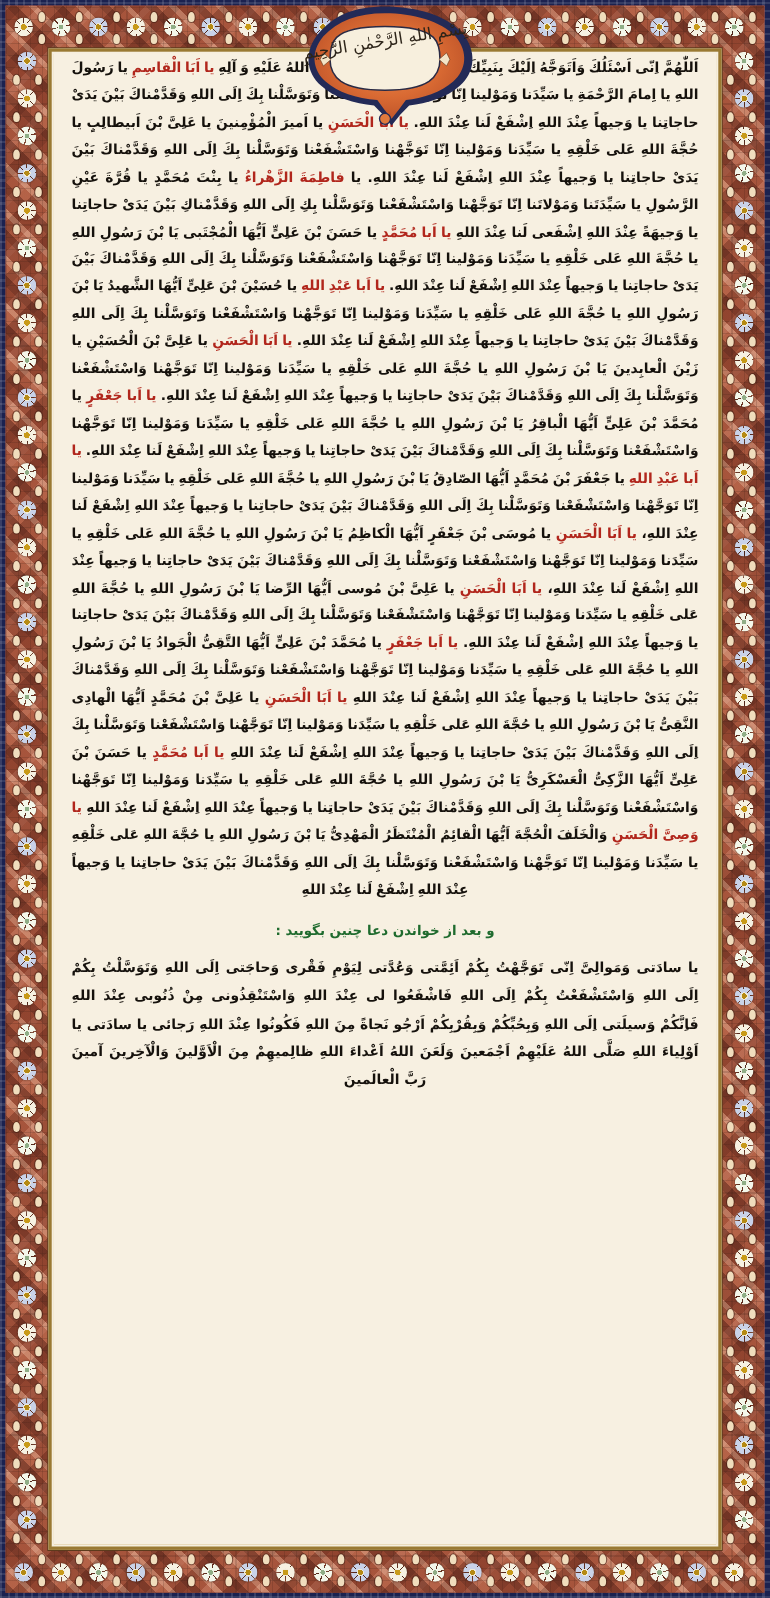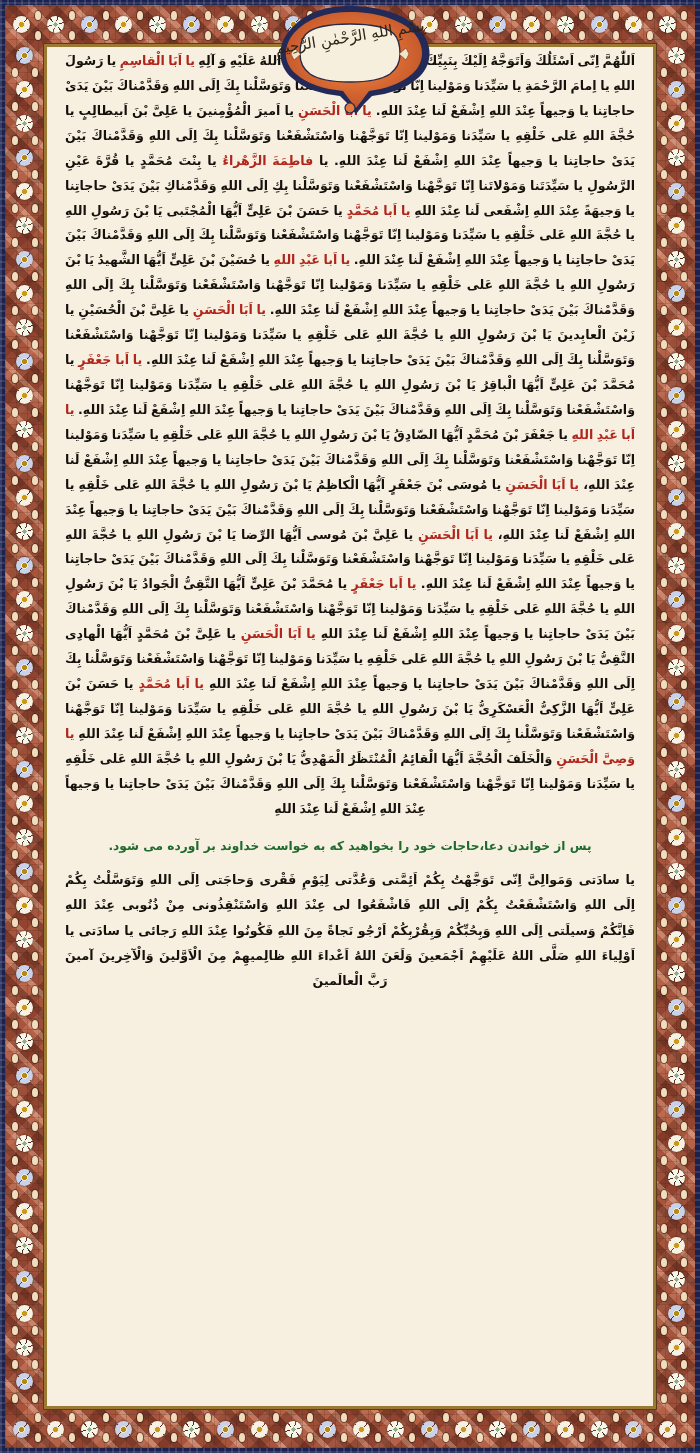--- a/index.html
+++ b/index.html
@@ -614,21 +614,21 @@
     </div>
 
   <div class="gold-frame"></div>
 
   <div class="sheet">
 
 
     <div class="arabic-body" id="arabic-body"><span>اَللّٰهُمَّ اِنّى اَسْئَلُكَ وَاَتَوَجَّهُ اِلَيْكَ بِنَبِيِّكَ نَبِىِّ الرَّحْمَةِ مُحَمَّدٍ صَلَّى اللهُ عَلَيْهِ وَ آلِهِ </span><span class="hl">يا اَبَا الْقاسِمِ</span><span> يا رَسُولَ اللهِ يا اِمامَ الرَّحْمَةِ يا سَيِّدَنا وَمَوْلينا اِنّا تَوَجَّهْنا وَاسْتَشْفَعْنا وَتَوَسَّلْنا بِكَ اِلَى اللهِ وَقَدَّمْناكَ بَيْنَ يَدَىْ حاجاتِنا يا وَجيهاً عِنْدَ اللهِ اِشْفَعْ لَنا عِنْدَ اللهِ. </span><span class="hl">يا اَبَا الْحَسَنِ</span><span> يا اَميرَ الْمُؤْمِنينَ يا عَلِىَّ بْنَ اَبيطالِبٍ يا حُجَّةَ اللهِ عَلى خَلْقِهِ يا سَيِّدَنا وَمَوْلينا اِنّا تَوَجَّهْنا وَاسْتَشْفَعْنا وَتَوَسَّلْنا بِكَ اِلَى اللهِ وَقَدَّمْناكَ بَيْنَ يَدَىْ حاجاتِنا يا وَجيهاً عِنْدَ اللهِ اِشْفَعْ لَنا عِنْدَ اللهِ. يا </span><span class="hl">فاطِمَةَ الزَّهْراءُ</span><span> يا بِنْتَ مُحَمَّدٍ يا قُرَّةَ عَيْنِ الرَّسُولِ يا سَيِّدَتَنا وَمَوْلاتَنا اِنّا تَوَجَّهْنا وَاسْتَشْفَعْنا وَتَوَسَّلْنا بِكِ اِلَى اللهِ وَقَدَّمْناكِ بَيْنَ يَدَىْ حاجاتِنا يا وَجيهَةً عِنْدَ اللهِ اِشْفَعى لَنا عِنْدَ اللهِ </span><span class="hl">يا اَبا مُحَمَّدٍ</span><span> يا حَسَنَ بْنَ عَلِىٍّ اَيُّهَا الْمُجْتَبى يَا بْنَ رَسُولِ اللهِ يا حُجَّةَ اللهِ عَلى خَلْقِهِ يا سَيِّدَنا وَمَوْلينا اِنّا تَوَجَّهْنا وَاسْتَشْفَعْنا وَتَوَسَّلْنا بِكَ اِلَى اللهِ وَقَدَّمْناكَ بَيْنَ يَدَىْ حاجاتِنا يا وَجيهاً عِنْدَ اللهِ اِشْفَعْ لَنا عِنْدَ اللهِ. </span><span class="hl">يا اَبا عَبْدِ اللهِ</span><span> يا حُسَيْنَ بْنَ عَلِىٍّ اَيُّهَا الشَّهيدُ يَا بْنَ رَسُولِ اللهِ يا حُجَّةَ اللهِ عَلى خَلْقِهِ يا سَيِّدَنا وَمَوْلينا اِنّا تَوَجَّهْنا وَاسْتَشْفَعْنا وَتَوَسَّلْنا بِكَ اِلَى اللهِ وَقَدَّمْناكَ بَيْنَ يَدَىْ حاجاتِنا يا وَجيهاً عِنْدَ اللهِ اِشْفَعْ لَنا عِنْدَ اللهِ. </span><span class="hl">يا اَبَا الْحَسَنِ</span><span> يا عَلِىَّ بْنَ الْحُسَيْنِ يا زَيْنَ الْعابِدينَ يَا بْنَ رَسُولِ اللهِ يا حُجَّةَ اللهِ عَلى خَلْقِهِ يا سَيِّدَنا وَمَوْلينا اِنّا تَوَجَّهْنا وَاسْتَشْفَعْنا وَتَوَسَّلْنا بِكَ اِلَى اللهِ وَقَدَّمْناكَ بَيْنَ يَدَىْ حاجاتِنا يا وَجيهاً عِنْدَ اللهِ اِشْفَعْ لَنا عِنْدَ اللهِ. </span><span class="hl">يا اَبا جَعْفَرٍ</span><span> يا مُحَمَّدَ بْنَ عَلِىٍّ اَيُّهَا الْباقِرُ يَا بْنَ رَسُولِ اللهِ يا حُجَّةَ اللهِ عَلى خَلْقِهِ يا سَيِّدَنا وَمَوْلينا اِنّا تَوَجَّهْنا وَاسْتَشْفَعْنا وَتَوَسَّلْنا بِكَ اِلَى اللهِ وَقَدَّمْناكَ بَيْنَ يَدَىْ حاجاتِنا يا وَجيهاً عِنْدَ اللهِ اِشْفَعْ لَنا عِنْدَ اللهِ. </span><span class="hl">يا اَبا عَبْدِ اللهِ</span><span> يا جَعْفَرَ بْنَ مُحَمَّدٍ اَيُّهَا الصّادِقُ يَا بْنَ رَسُولِ اللهِ يا حُجَّةَ اللهِ عَلى خَلْقِهِ يا سَيِّدَنا وَمَوْلينا اِنّا تَوَجَّهْنا وَاسْتَشْفَعْنا وَتَوَسَّلْنا بِكَ اِلَى اللهِ وَقَدَّمْناكَ بَيْنَ يَدَىْ حاجاتِنا يا وَجيهاً عِنْدَ اللهِ اِشْفَعْ لَنا عِنْدَ اللهِ، </span><span class="hl">يا اَبَا الْحَسَنِ</span><span> يا مُوسَى بْنَ جَعْفَرٍ اَيُّهَا الْكاظِمُ يَا بْنَ رَسُولِ اللهِ يا حُجَّةَ اللهِ عَلى خَلْقِهِ يا سَيِّدَنا وَمَوْلينا اِنّا تَوَجَّهْنا وَاسْتَشْفَعْنا وَتَوَسَّلْنا بِكَ اِلَى اللهِ وَقَدَّمْناكَ بَيْنَ يَدَىْ حاجاتِنا يا وَجيهاً عِنْدَ اللهِ اِشْفَعْ لَنا عِنْدَ اللهِ، </span><span class="hl">يا اَبَا الْحَسَنِ</span><span> يا عَلِىَّ بْنَ مُوسى اَيُّهَا الرِّضا يَا بْنَ رَسُولِ اللهِ يا حُجَّةَ اللهِ عَلى خَلْقِهِ يا سَيِّدَنا وَمَوْلينا اِنّا تَوَجَّهْنا وَاسْتَشْفَعْنا وَتَوَسَّلْنا بِكَ اِلَى اللهِ وَقَدَّمْناكَ بَيْنَ يَدَىْ حاجاتِنا يا وَجيهاً عِنْدَ اللهِ اِشْفَعْ لَنا عِنْدَ اللهِ. </span><span class="hl">يا اَبا جَعْفَرٍ</span><span> يا مُحَمَّدَ بْنَ عَلِىٍّ اَيُّهَا التَّقِىُّ الْجَوادُ يَا بْنَ رَسُولِ اللهِ يا حُجَّةَ اللهِ عَلى خَلْقِهِ يا سَيِّدَنا وَمَوْلينا اِنّا تَوَجَّهْنا وَاسْتَشْفَعْنا وَتَوَسَّلْنا بِكَ اِلَى اللهِ وَقَدَّمْناكَ بَيْنَ يَدَىْ حاجاتِنا يا وَجيهاً عِنْدَ اللهِ اِشْفَعْ لَنا عِنْدَ اللهِ </span><span class="hl">يا اَبَا الْحَسَنِ</span><span> يا عَلِىَّ بْنَ مُحَمَّدٍ اَيُّهَا الْهادِى النَّقِىُّ يَا بْنَ رَسُولِ اللهِ يا حُجَّةَ اللهِ عَلى خَلْقِهِ يا سَيِّدَنا وَمَوْلينا اِنّا تَوَجَّهْنا وَاسْتَشْفَعْنا وَتَوَسَّلْنا بِكَ اِلَى اللهِ وَقَدَّمْناكَ بَيْنَ يَدَىْ حاجاتِنا يا وَجيهاً عِنْدَ اللهِ اِشْفَعْ لَنا عِنْدَ اللهِ </span><span class="hl">يا اَبا مُحَمَّدٍ</span><span> يا حَسَنَ بْنَ عَلِىٍّ اَيُّهَا الزَّكِىُّ الْعَسْكَرِىُّ يَا بْنَ رَسُولِ اللهِ يا حُجَّةَ اللهِ عَلى خَلْقِهِ يا سَيِّدَنا وَمَوْلينا اِنّا تَوَجَّهْنا وَاسْتَشْفَعْنا وَتَوَسَّلْنا بِكَ اِلَى اللهِ وَقَدَّمْناكَ بَيْنَ يَدَىْ حاجاتِنا يا وَجيهاً عِنْدَ اللهِ اِشْفَعْ لَنا عِنْدَ اللهِ </span><span class="hl">يا وَصِىَّ الْحَسَنِ</span><span> وَالْخَلَفَ الْحُجَّةَ اَيُّهَا الْقائِمُ الْمُنْتَظَرُ الْمَهْدِىُّ يَا بْنَ رَسُولِ اللهِ يا حُجَّةَ اللهِ عَلى خَلْقِهِ يا سَيِّدَنا وَمَوْلينا اِنّا تَوَجَّهْنا وَاسْتَشْفَعْنا وَتَوَسَّلْنا بِكَ اِلَى اللهِ وَقَدَّمْناكَ بَيْنَ يَدَىْ حاجاتِنا يا وَجيهاً عِنْدَ اللهِ اِشْفَعْ لَنا عِنْدَ اللهِ</span></div>
 
     <div class="persian-note">
-      <div>پس از خواندن دعا،حاجات خود را بخواهید که به خواست خداوند بر آورده می شود.</div>
+      <div>و بعد از خواندن دعا چنین بگویید :</div>
     </div>
 
     <div class="closing-body">يا سادَتى وَمَوالِىَّ اِنّى تَوَجَّهْتُ بِكُمْ اَئِمَّتى وَعُدَّتى لِيَوْمِ فَقْرى وَحاجَتى اِلَى اللهِ وَتَوَسَّلْتُ بِكُمْ اِلَى اللهِ وَاسْتَشْفَعْتُ بِكُمْ اِلَى اللهِ فَاشْفَعُوا لى عِنْدَ اللهِ وَاسْتَنْقِذُونى مِنْ ذُنُوبى عِنْدَ اللهِ فَاِنَّكُمْ وَسيلَتى اِلَى اللهِ وَبِحُبِّكُمْ وَبِقُرْبِكُمْ اَرْجُو نَجاةً مِنَ اللهِ فَكُونُوا عِنْدَ اللهِ رَجائى يا سادَتى يا اَوْلِياءَ اللهِ صَلَّى اللهُ عَلَيْهِمْ اَجْمَعينَ وَلَعَنَ اللهُ اَعْداءَ اللهِ ظالِميهِمْ مِنَ الْاَوَّلينَ وَالْآخِرينَ آمينَ رَبَّ الْعالَمينَ</div>
 
   </div>
 
   <div class="medallion">
     <svg viewBox="0 0 180 112" xmlns="http://www.w3.org/2000/svg" aria-hidden="true">
       <defs>
         <radialGradient id="medOrange" cx="50%" cy="45%" r="62%">

